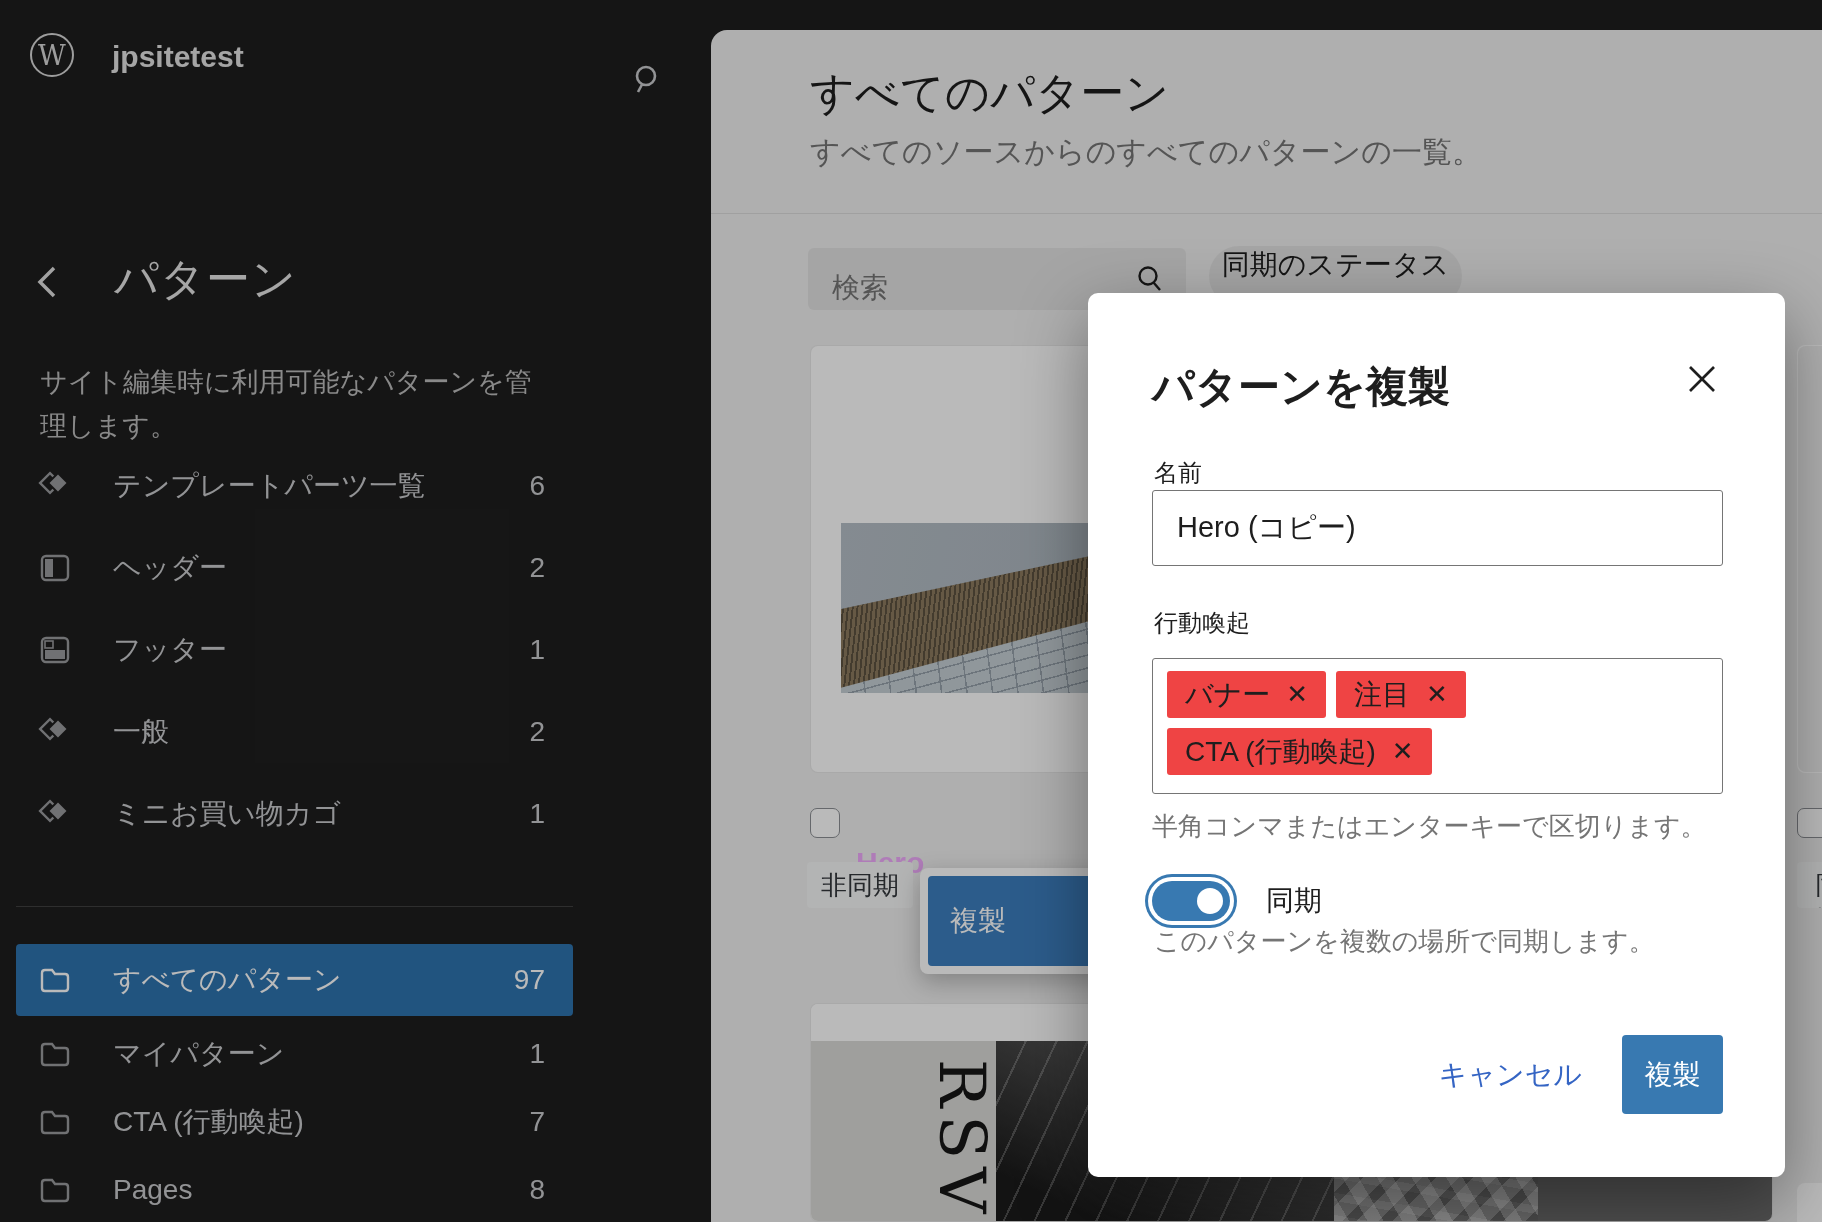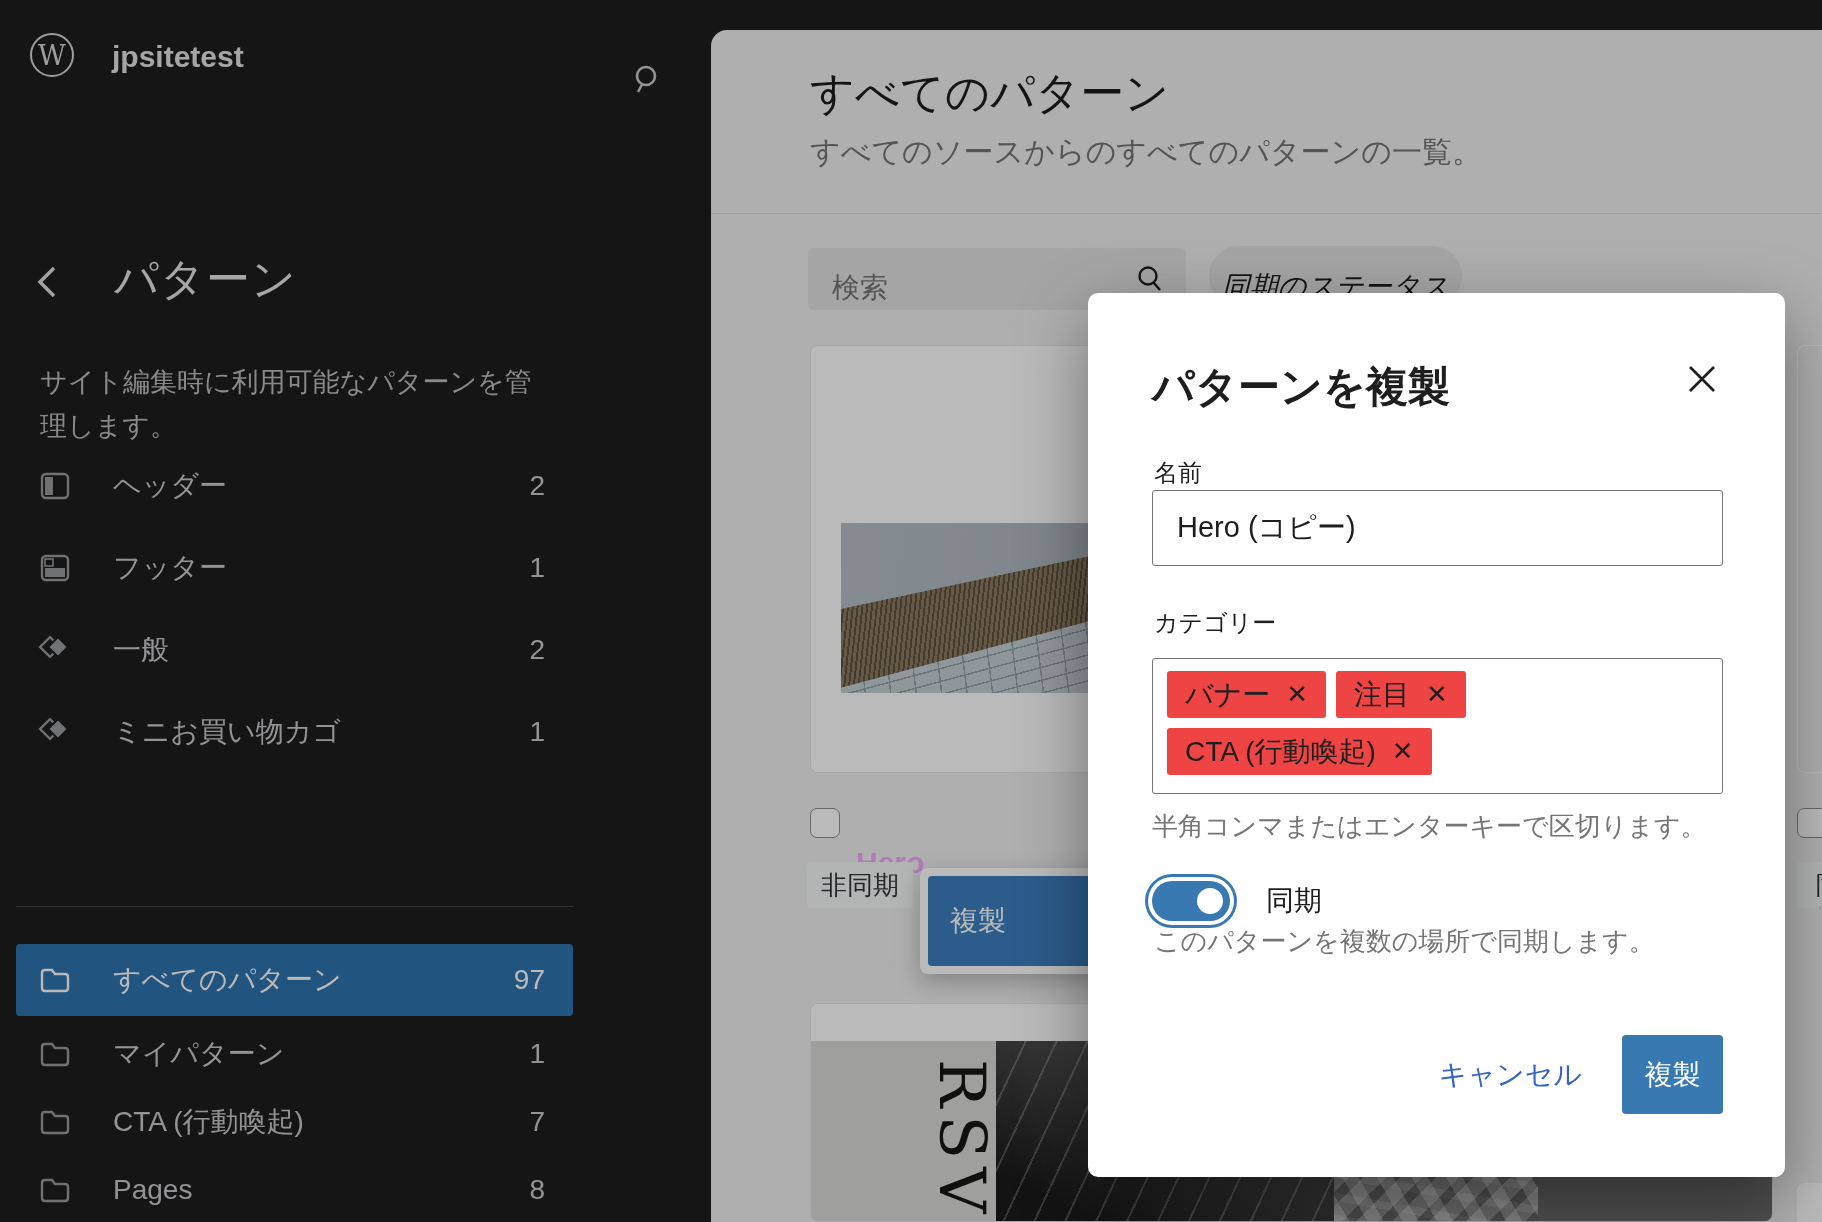--- a/index.html
+++ b/index.html
@@ -32,21 +32,21 @@
   .groupB{top:944px;}
   .sb-icon{width:38px;height:38px;flex:0 0 38px;}
 
   
   .panel{left:711px;top:30px;width:1111px;height:1192px;background:#f0f0f0;border-radius:16px 0 0 0;}
   .page-title{left:810px;top:64px;font-size:44px;font-weight:500;color:#1e1e1e;}
   .page-subtitle{left:810px;top:132px;font-size:30px;color:#757575;}
   .panel-divider{left:711px;top:213px;width:1111px;height:1px;background:#dcdcdc;}
   .search-box{left:808px;top:248px;width:378px;height:62px;background:#e3e3e3;border-radius:6px;display:flex;align-items:center;padding:0 18px 0 24px;}
   .search-box .ph{font-size:28px;color:#757575;flex:1;margin-top:17px;}
-  .filter-pill{left:1209px;top:246px;width:253px;height:60px;background:#e3e3e3;border-radius:30px;display:flex;align-items:flex-end;justify-content:center;font-size:28px;color:#1e1e1e;font-style:italic;}
+  .filter-pill{left:1209px;top:246px;width:253px;height:60px;background:#e3e3e3;border-radius:30px;display:flex;align-items:flex-start;justify-content:center;font-size:28px;color:#1e1e1e;}
 
   .pattern-card{left:810px;top:345px;width:963px;height:428px;background:#fff;border:1px solid rgba(0,0,0,.09);border-radius:8px;overflow:hidden;}
   .pc-inner{position:absolute;inset:0;text-align:center;color:#1e1e1e;}
   .pc-head{margin-top:74px;font-family:"DejaVu Serif","Liberation Serif",serif;font-size:15.5px;line-height:17px;}
   .pc-body{margin-top:9px;font-size:7px;line-height:9px;color:#2a2a2a;}
   .pc-cta{display:inline-block;margin-top:9px;background:#111;color:#fff;font-size:7px;padding:5px 9px;border-radius:1px;}
   .pc-photo{position:absolute;left:30px;top:177px;width:905px;height:170px;overflow:hidden;
     background:linear-gradient(100deg,#b6bfc7,#a9b3bc 45%,#98a3ad);}
   .photo-canopy{position:absolute;left:-4%;top:6%;width:88%;height:56%;
     background:repeating-linear-gradient(88deg,#5d513f 0 2px,#8d7b5f 2px 5px);
@@ -134,20 +134,30 @@
         <polyline points="20,6 6,20 20,34" fill="none" stroke="#dfdfdf" stroke-width="3.5"></polyline>
       </svg>
   </div>
   <div class="abs sb-heading">パターン</div>
   <div class="abs sb-desc">サイト編集時に利用可能なパターンを管理します。</div>
 
   <div class="abs sb-group groupA">
     <div class="sb-row">
       <span class="sb-icon">
         <svg width="38" height="38" viewBox="0 0 38 38">
+            <rect x="7" y="9" width="14" height="14" transform="rotate(45 14 16)" fill="none" stroke="#9a9b9e" stroke-width="2.4"></rect>
+            <rect x="15" y="9" width="14" height="14" transform="rotate(45 22 16)" fill="#9a9b9e" stroke="#1e1e1e" stroke-width="2"></rect>
+          </svg>
+      </span>
+      <span class="lbl">テンプレートパーツ一覧</span>
+      <span class="cnt">6</span>
+    </div>
+    <div class="sb-row">
+      <span class="sb-icon">
+        <svg width="38" height="38" viewBox="0 0 38 38">
             <rect x="6" y="7" width="26" height="24" rx="4" fill="none" stroke="#9a9b9e" stroke-width="2.4"></rect>
             <rect x="9" y="10" width="8" height="18" fill="#9a9b9e"></rect>
           </svg>
       </span>
       <span class="lbl">ヘッダー</span>
       <span class="cnt">2</span>
     </div>
     <div class="sb-row">
       <span class="sb-icon">
         <svg width="38" height="38" viewBox="0 0 38 38">
@@ -295,21 +305,21 @@
     <div class="abs modal-close">
       <svg width="36" height="36" viewBox="0 0 36 36">
           <line x1="6" y1="6" x2="30" y2="30" stroke="#1e1e1e" stroke-width="2.6"></line>
           <line x1="30" y1="6" x2="6" y2="30" stroke="#1e1e1e" stroke-width="2.6"></line>
         </svg>
     </div>
 
     <div class="abs field-label name-label">名前</div>
     <input class="abs name-input" value="Hero (コピー)" style="">
 
-    <div class="abs field-label cat-label">カテゴリー</div>
+    <div class="abs field-label cat-label">行動喚起</div>
     <div class="abs token-box">
       <span class="token">
         <span>バナー</span>
         <span class="x">✕</span>
       </span>
       <span class="token">
         <span>注目</span>
         <span class="x">✕</span>
       </span>
       <span class="token">

